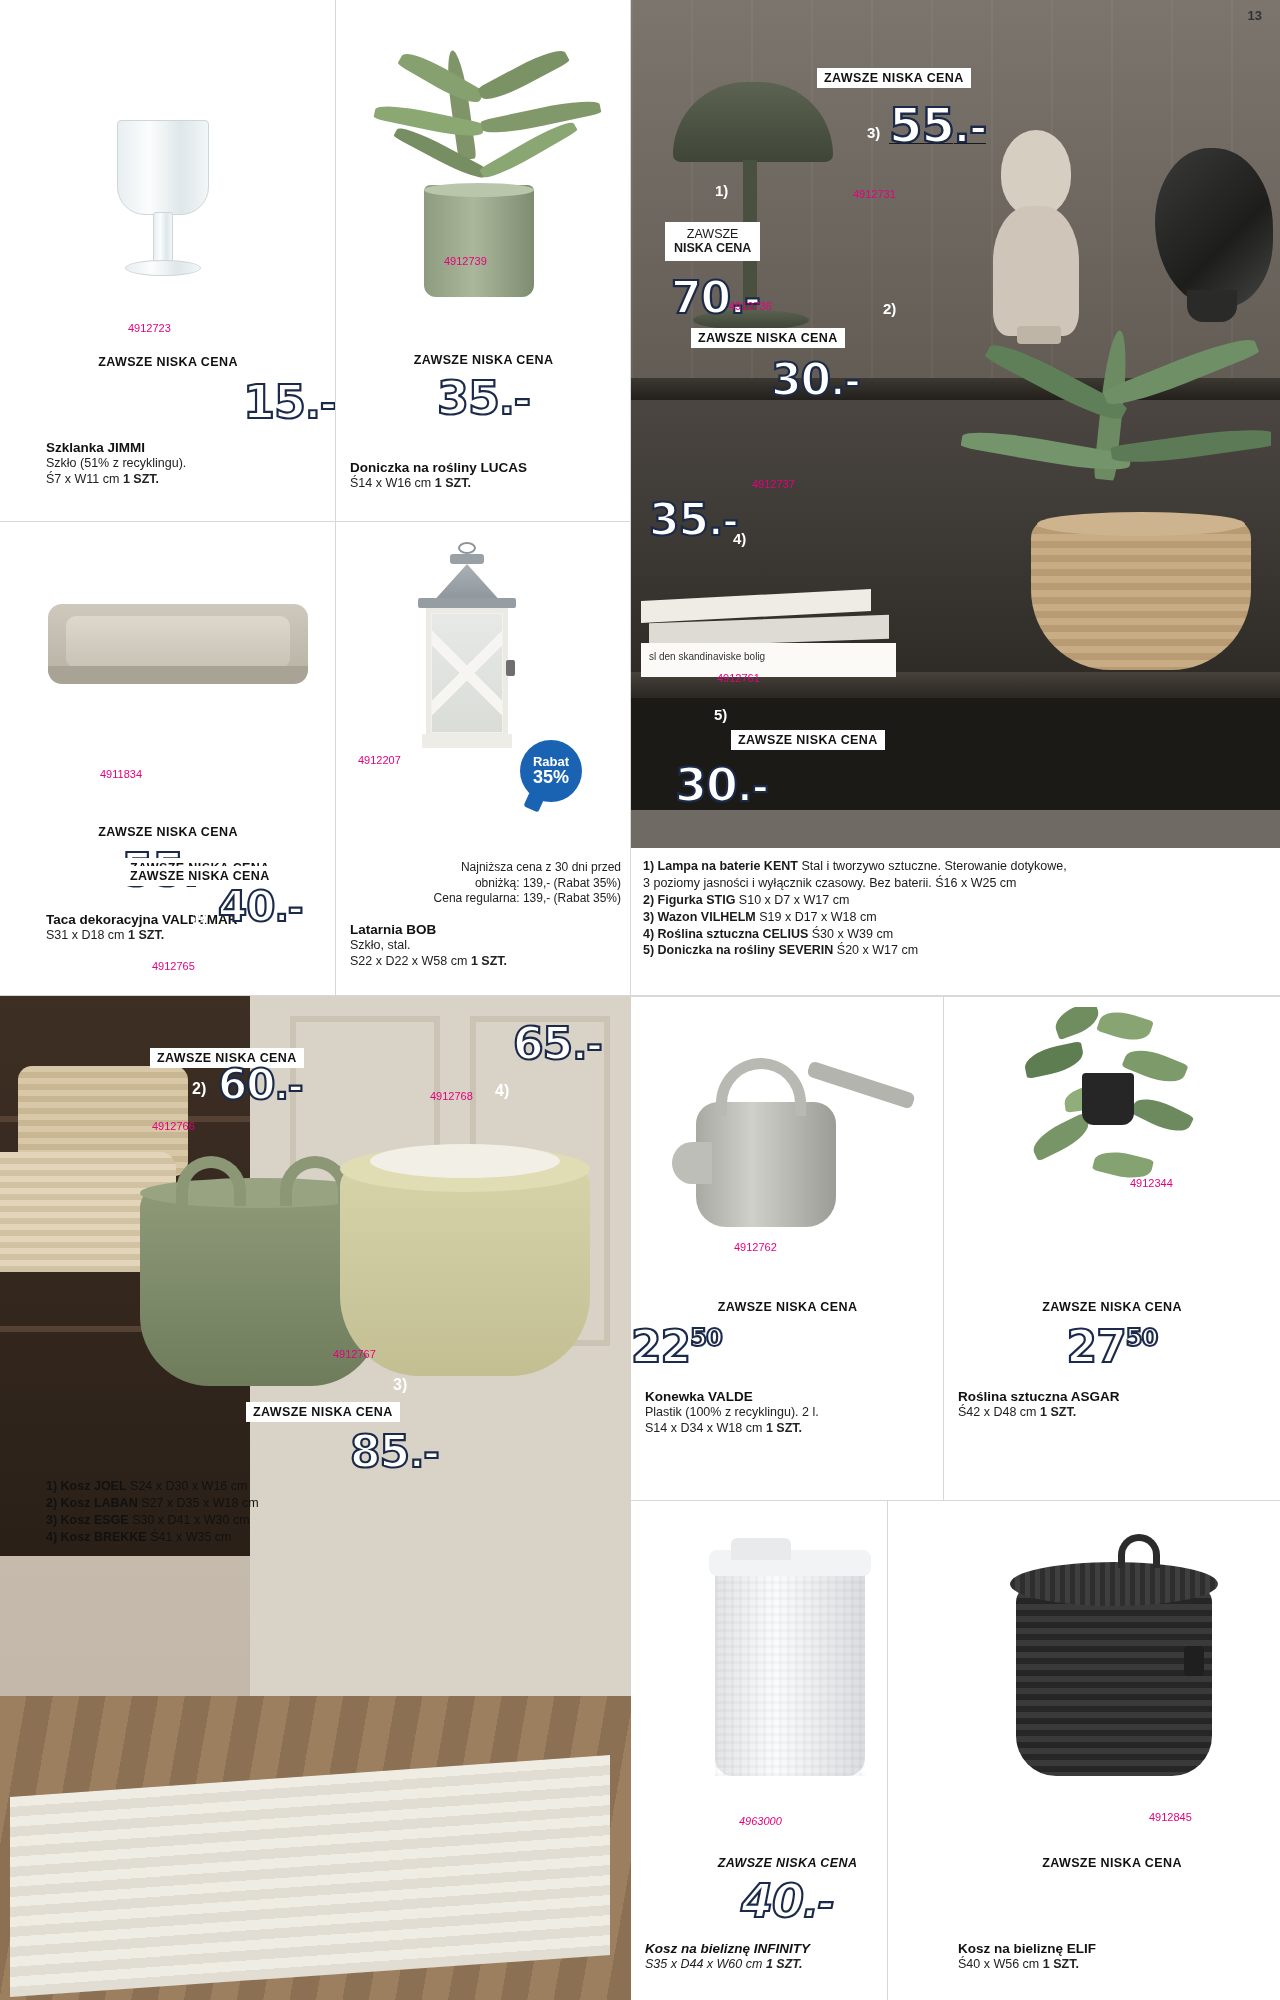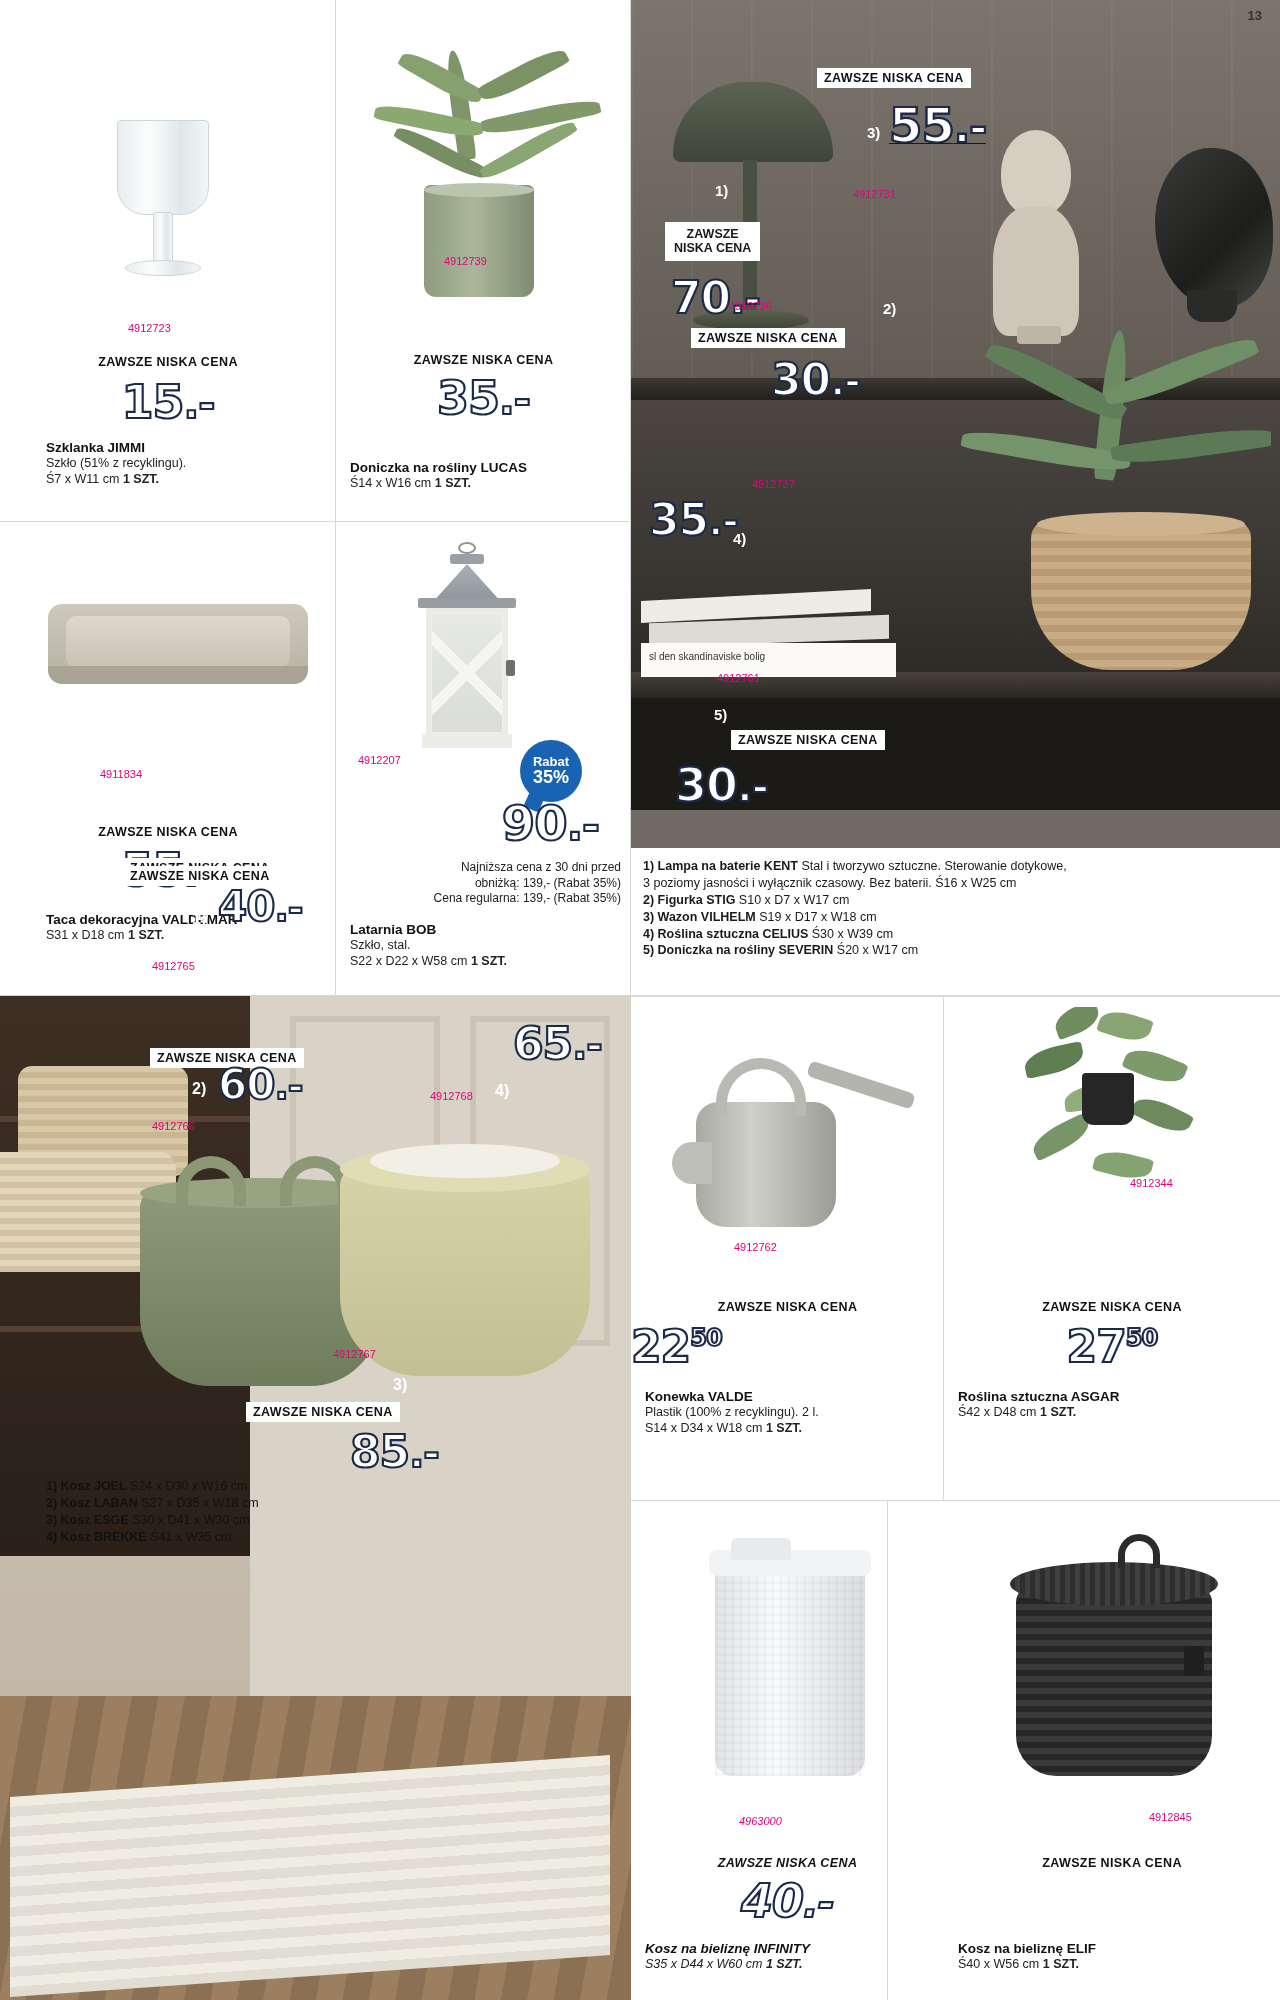--- a/index.html
+++ b/index.html
@@ -108,21 +108,21 @@
       <div class="photo" style="left:105px;top:120px;width:115px;height:185px;">
         <div class="glass-body" style="left:12px;top:0;width:92px;height:95px;border-radius:4px 4px 28px 28px;"></div>
         <div class="glass-body" style="left:48px;top:92px;width:20px;height:52px;border-radius:3px;"></div>
         <div class="glass-body" style="left:20px;top:140px;width:76px;height:16px;border-radius:50%;"></div>
       </div>
       <div class="artno" style="left:128px;top:322px;">4912723</div>
 
       <div style="position:absolute;left:0;top:352px;width:336px;text-align:center;">
         <span class="always-low">ZAWSZE NISKA CENA</span>
       </div>
-      <div style="position:absolute;left:0;top:382px;width:336px;text-align:center;">
+      <div style="position:absolute;left:0;top:382px;width:336px;text-align:right;">
         <span class="price hollow" style="font-size:46px;">
           <span>15</span><span class="dash">.-</span>
         </span>
       </div>
       <div style="position:absolute;left:46px;top:440px;width:270px;">
         <div class="prod-title">Szklanka JIMMI</div>
         <div class="prod-desc">Szkło (51% z recyklingu).</div>
         <div class="prod-desc">
           <span>Ś7 x W11 cm</span> <b>1 SZT.</b>
         </div>
@@ -197,25 +197,20 @@
         <div style="position:absolute;left:34px;top:192px;width:90px;height:14px;background:#eeece6;"></div>
         <div style="position:absolute;left:118px;top:118px;width:9px;height:16px;background:#6f6f6f;border-radius:2px;"></div>
       </div>
       <div class="artno" style="left:22px;top:232px;">4912207</div>
 
       <div class="rabat-bubble" style="left:184px;top:218px;">
         <span>Rabat</span>
         <span style="font-size:18px;">35%</span>
       </div>
 
-      <div style="position:absolute;left:0;top:280px;width:295px;text-align:right;padding-right:32px;">
-        <span class="price hollow" style="font-size:48px;">
-          <span>90</span><span class="dash">.-</span>
-        </span>
-      </div>
       <div class="smalltxt" style="position:absolute;left:10px;top:338px;width:275px;text-align:right;">
         <div>Najniższa cena z 30 dni przed</div>
         <div>obniżką: 139,- (Rabat 35%)</div>
         <div>Cena regularna: 139,- (Rabat 35%)</div>
       </div>
       <div style="position:absolute;left:14px;top:400px;width:275px;">
         <div class="prod-title">Latarnia BOB</div>
         <div class="prod-desc">Szkło, stal.</div>
         <div class="prod-desc">
           <span>S22 x D22 x W58 cm</span> <b>1 SZT.</b>
@@ -272,21 +267,21 @@
 
     <div class="photo" style="left:10px;top:585px;width:280px;height:110px;">
       <div style="position:absolute;left:0;top:10px;width:230px;height:22px;background:#efece6;transform:skewY(-3deg);"></div>
       <div style="position:absolute;left:8px;top:34px;width:240px;height:24px;background:#dedbd4;transform:skewY(-2deg);"></div>
       <div style="position:absolute;left:0;top:58px;width:255px;height:34px;background:#fbfaf7;"></div>
       <div style="position:absolute;left:8px;top:66px;font-size:10px;color:#333;">sl den skandinaviske bolig</div>
     </div>
 
     <div style="position:absolute;left:84px;top:182px;color:#fff;font-size:15px;font-weight:bold;">1)</div>
     <div style="position:absolute;left:34px;top:222px;background:#fff;padding:5px 9px;text-align:center;">
-      <div style="font-size:12.5px;font-weight:bold;line-height:1.15;">ZAWSZE</div>
+      <div style="font-size:12.5px;font-weight:normal;line-height:1.15;">ZAWSZE</div>
       <div style="font-size:12.5px;font-weight:bold;line-height:1.15;">NISKA CENA</div>
     </div>
     <div style="position:absolute;left:40px;top:278px;">
       <span class="price hollow" style="font-size:44px;">
         <span>70</span><span class="dash">.-</span>
       </span>
     </div>
 
     <div style="position:absolute;left:252px;top:300px;color:#fff;font-size:15px;font-weight:bold;">2)</div>
     <div class="artno" style="left:98px;top:300px;">4912736</div>

